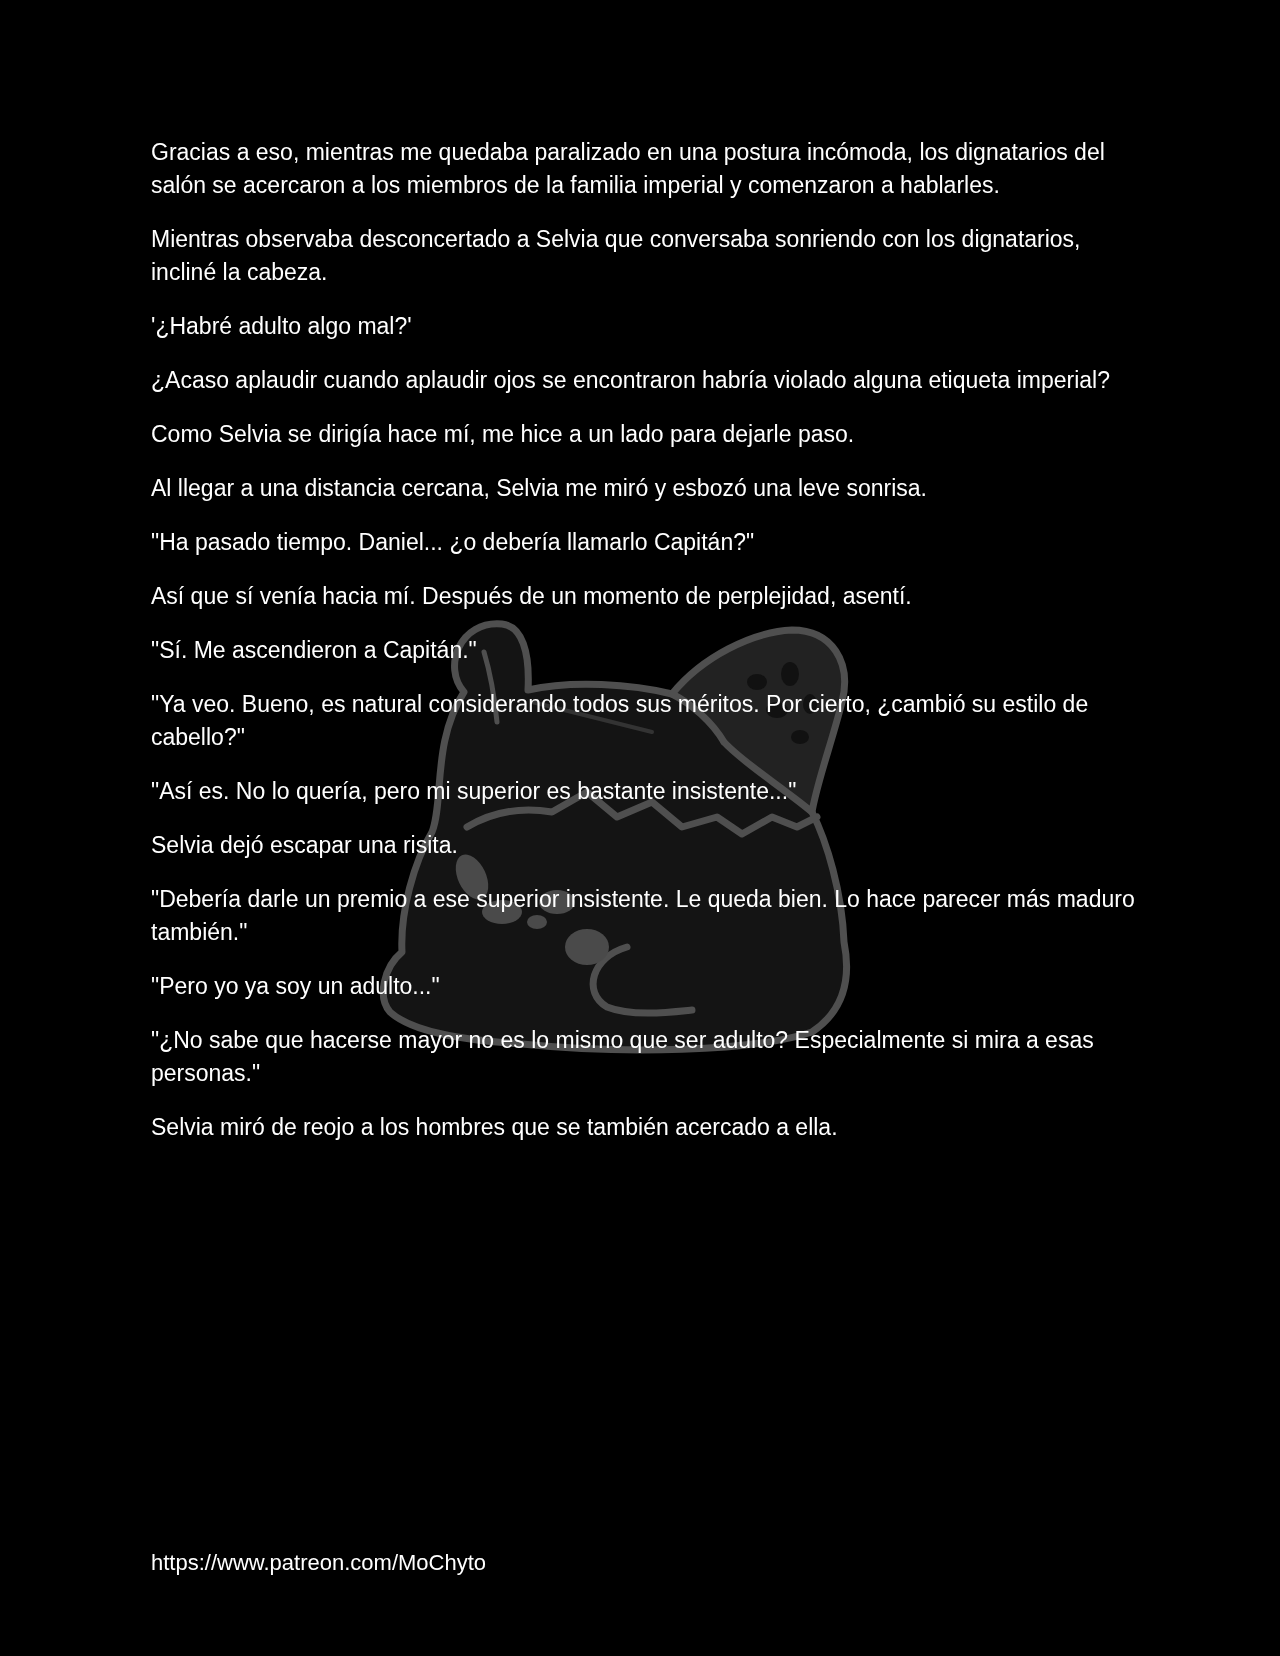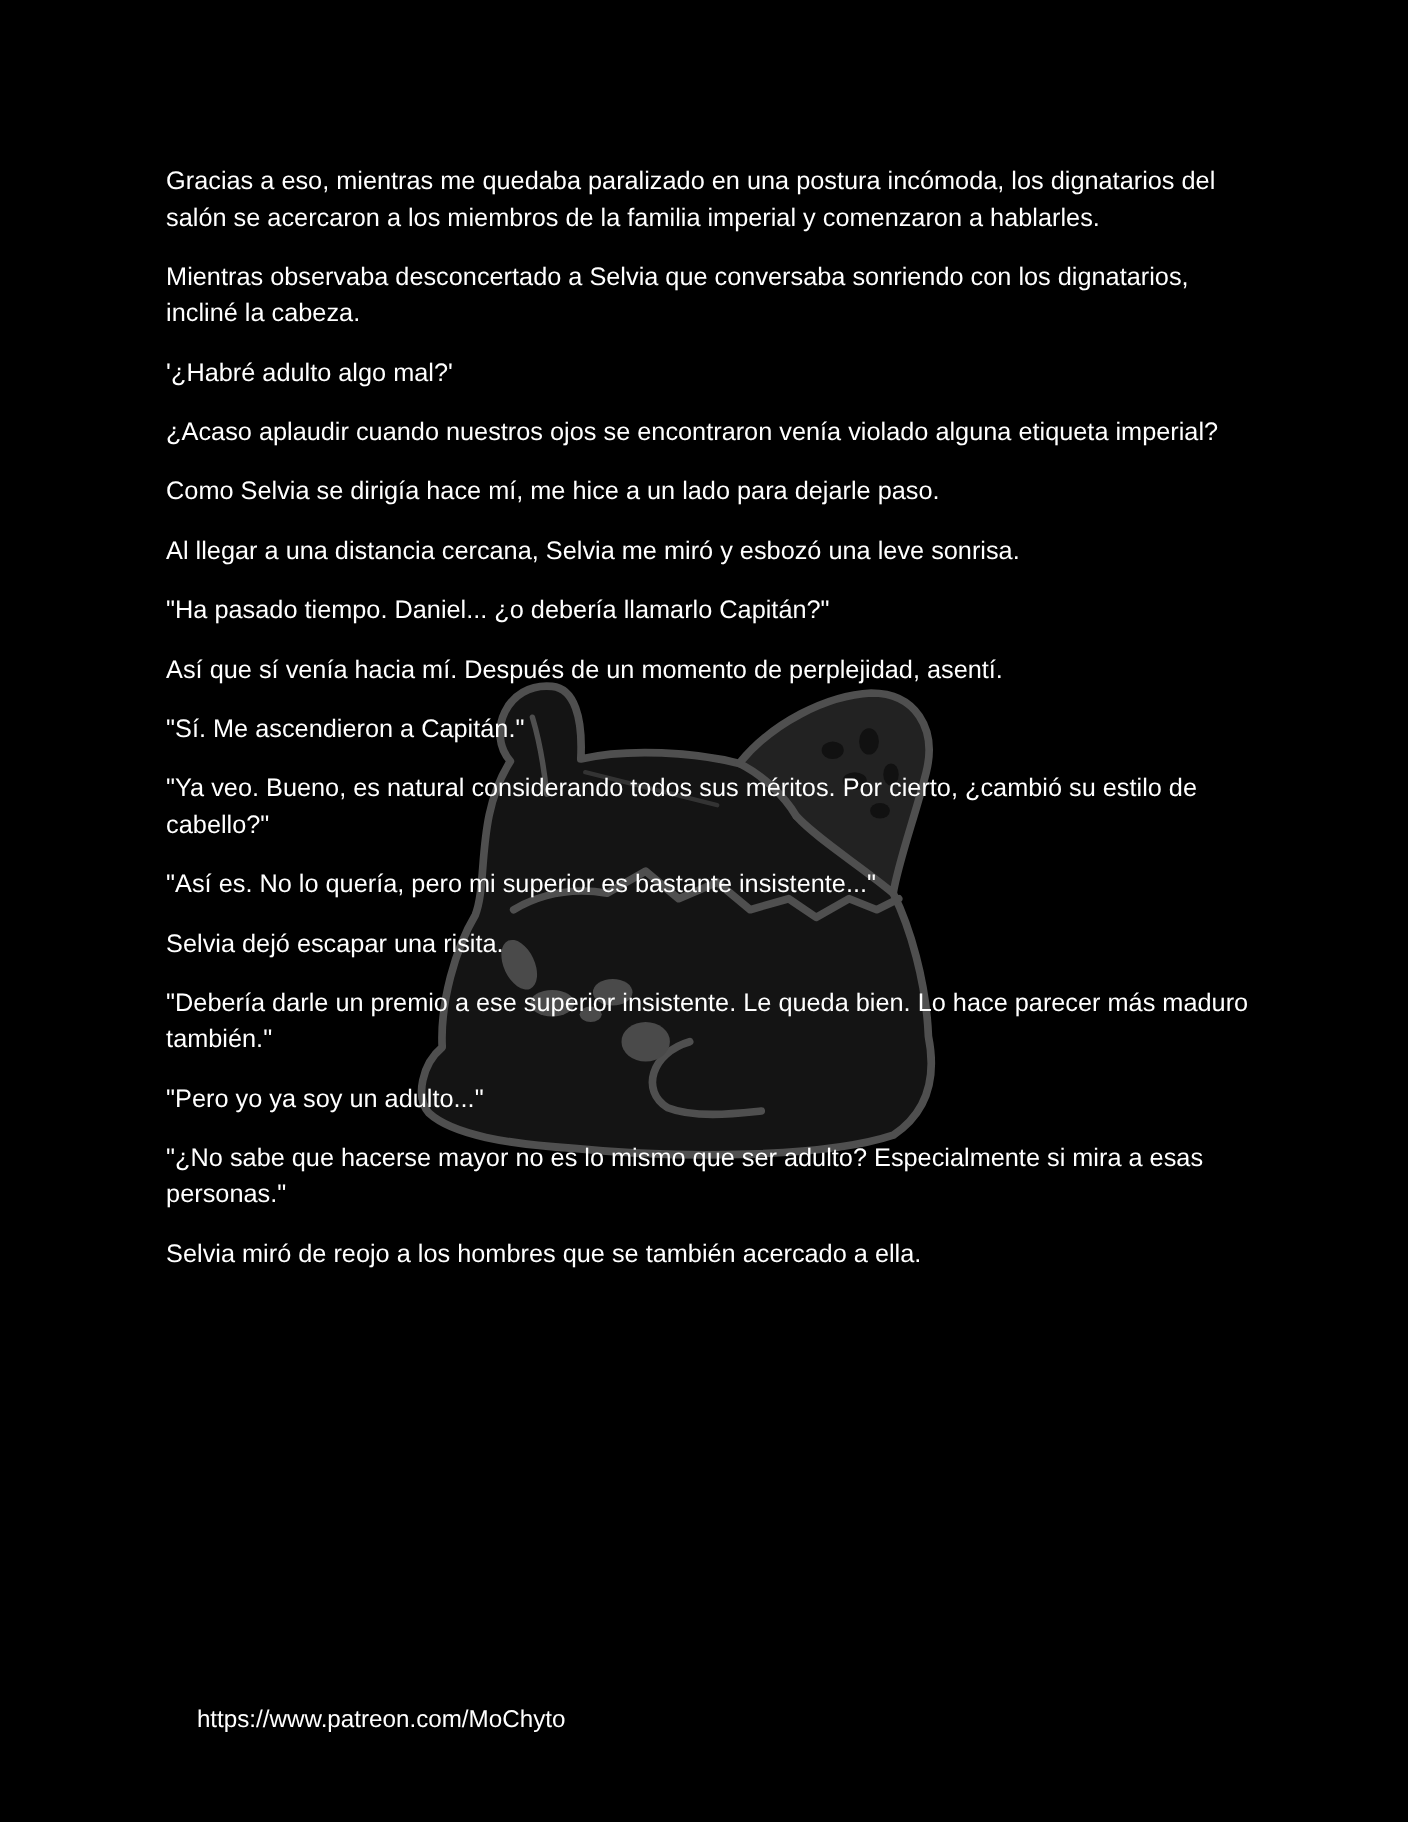--- a/index.html
+++ b/index.html
@@ -20,39 +20,38 @@
       left: 372px;
       top: 612px;
       width: 548px;
       height: 445px;
       z-index: 0;
       pointer-events: none;
     }
     .content {
       position: absolute;
       left: 151px;
-      top: 148px;
+      top: 136px;
       width: 985px;
       z-index: 1;
     }
     .content p {
       margin: 0 0 21px 0;
       font-size: 23px;
       line-height: 33px;
       color: #ffffff;
     }
     .footer {
       position: absolute;
       left: 151px;
       top: 1546px;
       font-size: 22px;
       line-height: 33px;
       color: #ffffff;
       z-index: 1;
-      margin-left: 28px;
     }
   </style>
 </head>
 <body>
 
 <svg class="watermark" viewBox="0 0 548 445" xmlns="http://www.w3.org/2000/svg">
   <g fill="none" stroke="#4f4f4f" stroke-width="7" stroke-linecap="round" stroke-linejoin="round">
 
     <path d="M92,80 C70,55 88,8 130,12 C150,14 158,40 156,78
              C200,68 260,72 300,82 C330,90 345,110 352,130
@@ -88,21 +87,21 @@
     <ellipse cx="185" cy="290" rx="18" ry="12"></ellipse>
     <ellipse cx="215" cy="335" rx="22" ry="18"></ellipse>
     <ellipse cx="165" cy="310" rx="10" ry="7"></ellipse>
   </g>
 </svg>
 
 <main class="content">
   <p>Gracias a eso, mientras me quedaba paralizado en una postura incómoda, los dignatarios del salón se acercaron a los miembros de la familia imperial y comenzaron a hablarles.</p>
   <p>Mientras observaba desconcertado a Selvia que conversaba sonriendo con los dignatarios, incliné la cabeza.</p>
   <p>'¿Habré adulto algo mal?'</p>
-  <p>¿Acaso aplaudir cuando nuestros ojos se encontraron venía violado alguna etiqueta imperial?</p>
+  <p>¿Acaso aplaudir cuando aplaudir ojos se encontraron habría violado alguna etiqueta imperial?</p>
   <p>Como Selvia se dirigía hace mí, me hice a un lado para dejarle paso.</p>
   <p>Al llegar a una distancia cercana, Selvia me miró y esbozó una leve sonrisa.</p>
   <p>"Ha pasado tiempo. Daniel... ¿o debería llamarlo Capitán?"</p>
   <p>Así que sí venía hacia mí. Después de un momento de perplejidad, asentí.</p>
   <p>"Sí. Me ascendieron a Capitán."</p>
   <p>"Ya veo. Bueno, es natural considerando todos sus méritos. Por cierto, ¿cambió su estilo de cabello?"</p>
   <p>"Así es. No lo quería, pero mi superior es bastante insistente..."</p>
   <p>Selvia dejó escapar una risita.</p>
   <p>"Debería darle un premio a ese superior insistente. Le queda bien. Lo hace parecer más maduro también."</p>
   <p>"Pero yo ya soy un adulto..."</p>

